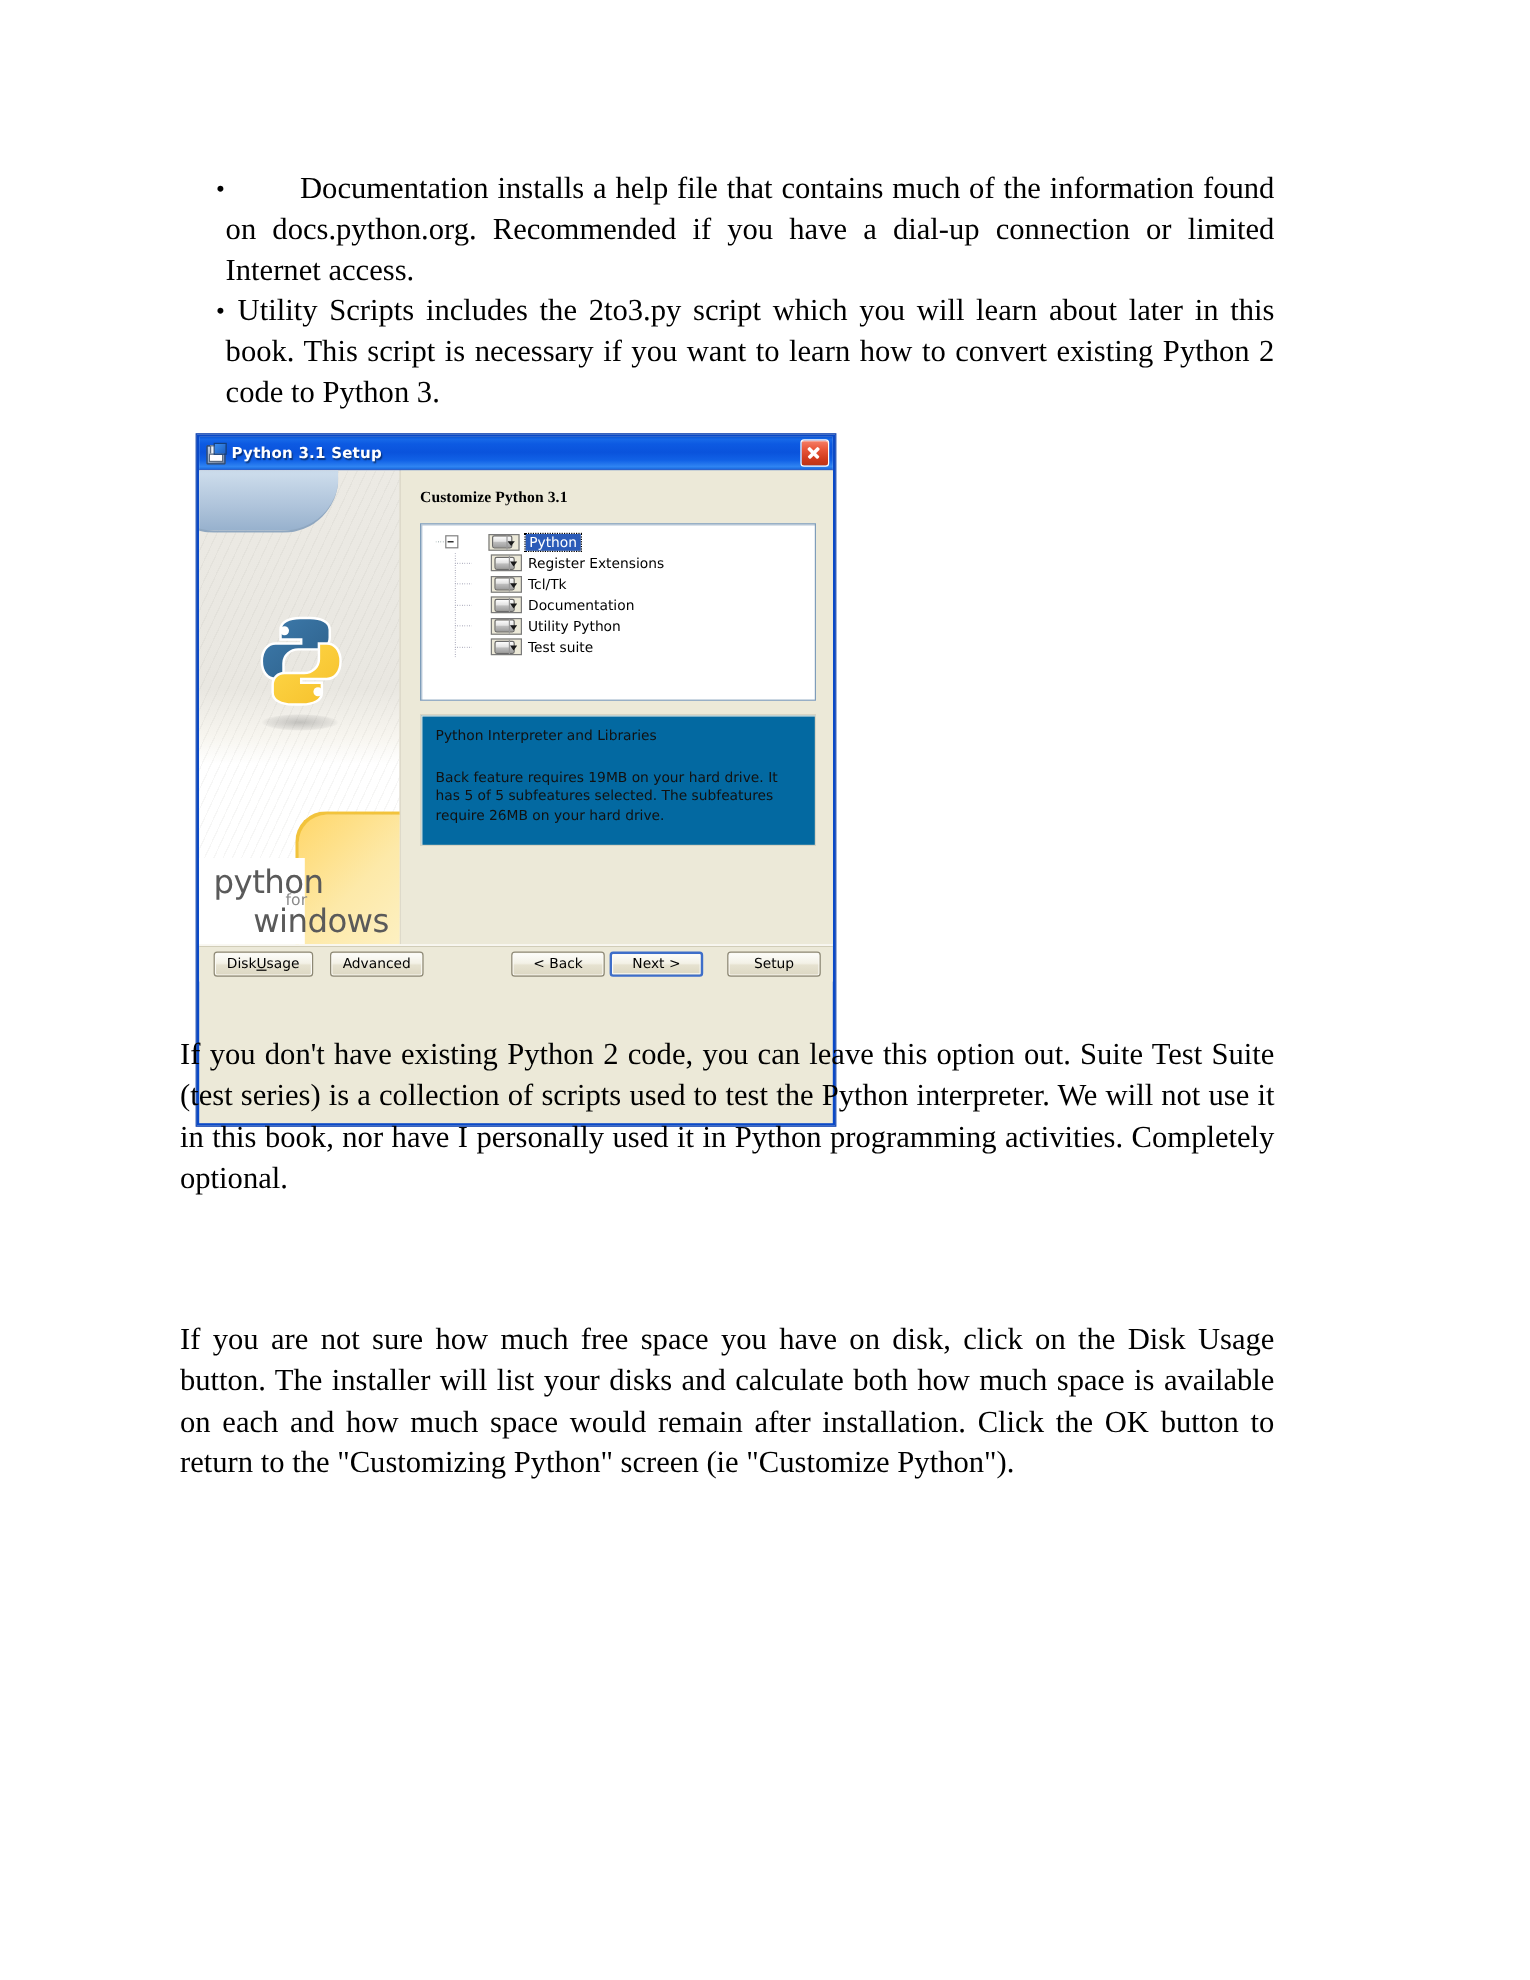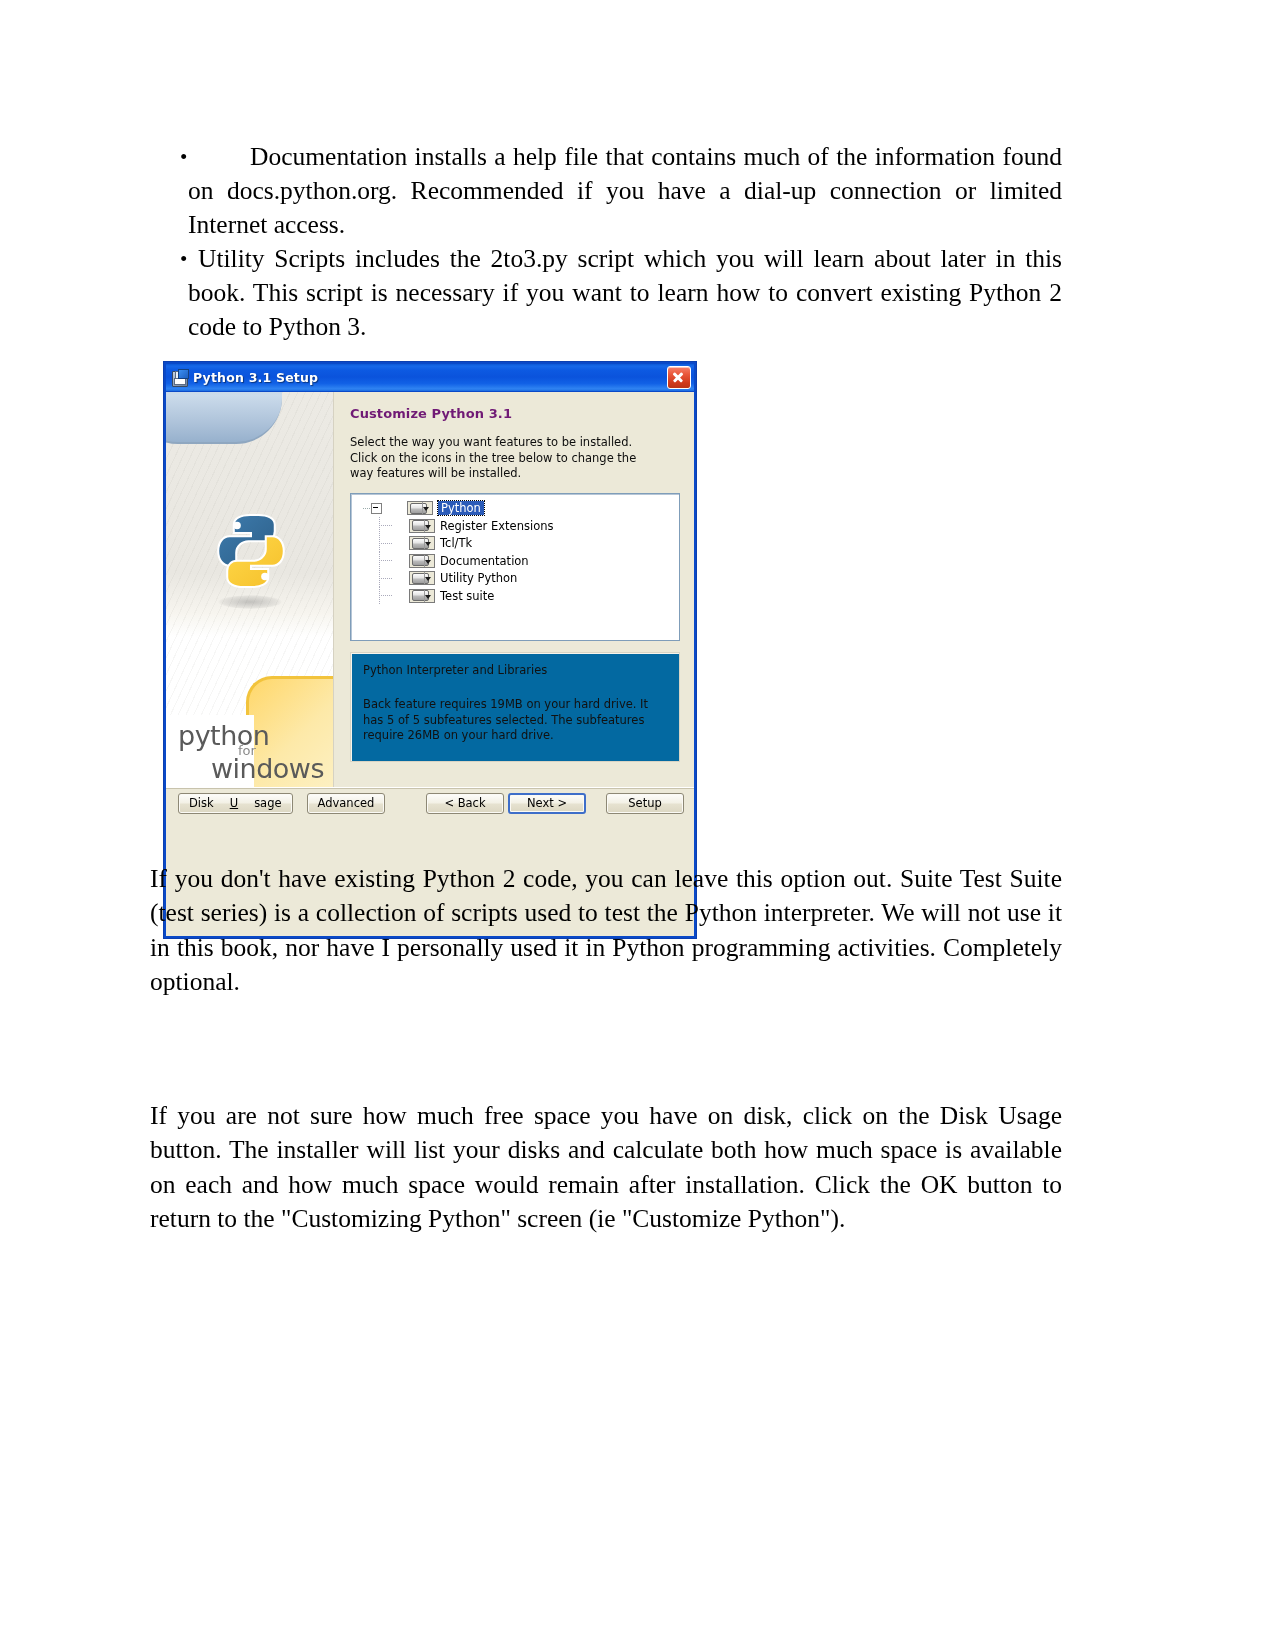--- a/index.html
+++ b/index.html
@@ -123,21 +123,21 @@
     font-size:27px;color:#5a5a5a;letter-spacing:-.5px;line-height:1;margin-left:33px;
   }
   .banner-for{
     position:absolute;left:72px;bottom:30px;
     font-family:"DejaVu Sans","Liberation Sans",sans-serif;
     font-size:13px;color:#8a8a8a;line-height:1;
   }
 
   
   .pane{flex:1;padding:14px 14px 0 16px;box-sizing:border-box;background:#ece9d8;position:relative;}
-  .pane-title{font-size:13px;font-weight:bold;color:#701a75;margin:0 0 14px 0;letter-spacing:.1px;}
+  .pane-title{font-size:13px;font-weight:bold;color:#000000;margin:0 0 14px 0;letter-spacing:.1px;font-family:Liberation Serif, serif;}
   .pane-desc{font-size:11.5px;color:#0d0d0d;line-height:15.5px;margin:0 0 11px 0;}
 
   .tree{
     height:148px;background:#ffffff;
     border:1px solid #7f9db9;box-shadow:inset 1px 1px 0 #b6c6d6;
     padding:6px 4px 0 6px;box-sizing:border-box;overflow:hidden;
   }
   .tnode{display:flex;align-items:center;height:17.5px;font-size:11.5px;color:#000;}
   .tnode .rail{width:14px;flex:0 0 14px;position:relative;height:17.5px;}
   .tnode .rail.dots:before{
@@ -190,21 +190,20 @@
     box-shadow:inset 0 1px 0 #c8c3ad;
     display:flex;align-items:center;padding:0 10px 0 12px;box-sizing:border-box;position:relative;
   }
   .btn{
     height:21px;min-width:78px;padding:0 10px;box-sizing:border-box;
     font-family:"DejaVu Sans","Liberation Sans",sans-serif;font-size:11.5px;color:#000;
     background:linear-gradient(to bottom,#fdfdfb 0%,#f3f1e6 46%,#e6e2d0 54%,#dcd7c2 100%);
     border:1px solid #8d8875;border-radius:3px;
     display:flex;align-items:center;justify-content:center;
     box-shadow:inset 0 0 0 1px #fbfaf5;
-    gap:16px;
   }
   .btn.default{border:2px solid #3e6ec9;box-shadow:inset 0 0 0 1px #fbfaf5;}
   .btn u{text-decoration:underline;}
   .gap-sm{width:14px;}
   .gap-lg{flex:1;}
   .gap-mid{width:4px;}
   .gap-cancel{width:20px;}
 </style>
 </head>
 <body>
@@ -263,25 +262,20 @@
         <span class="py-shadow"></span>
 
         <span class="banner-word">python</span>
         <span class="banner-for">for</span>
         <span class="banner-word2">windows</span>
       </div>
 
       <div class="pane">
         <div class="pane-title">Customize Python 3.1</div>
 
-        <div class="pane-desc">
-          <div>Select the way you want features to be installed.</div>
-          <div>Click on the icons in the tree below to change the</div>
-          <div>way features will be installed.</div>
-        </div>
 
         <div class="tree">
 
           <div class="tnode">
             <span class="rail dots"></span>
             <span class="expander"></span>
             <span class="rootrail"></span>
             <span class="featicon">
               <span class="drive"></span>
                 <span class="divider"></span>

